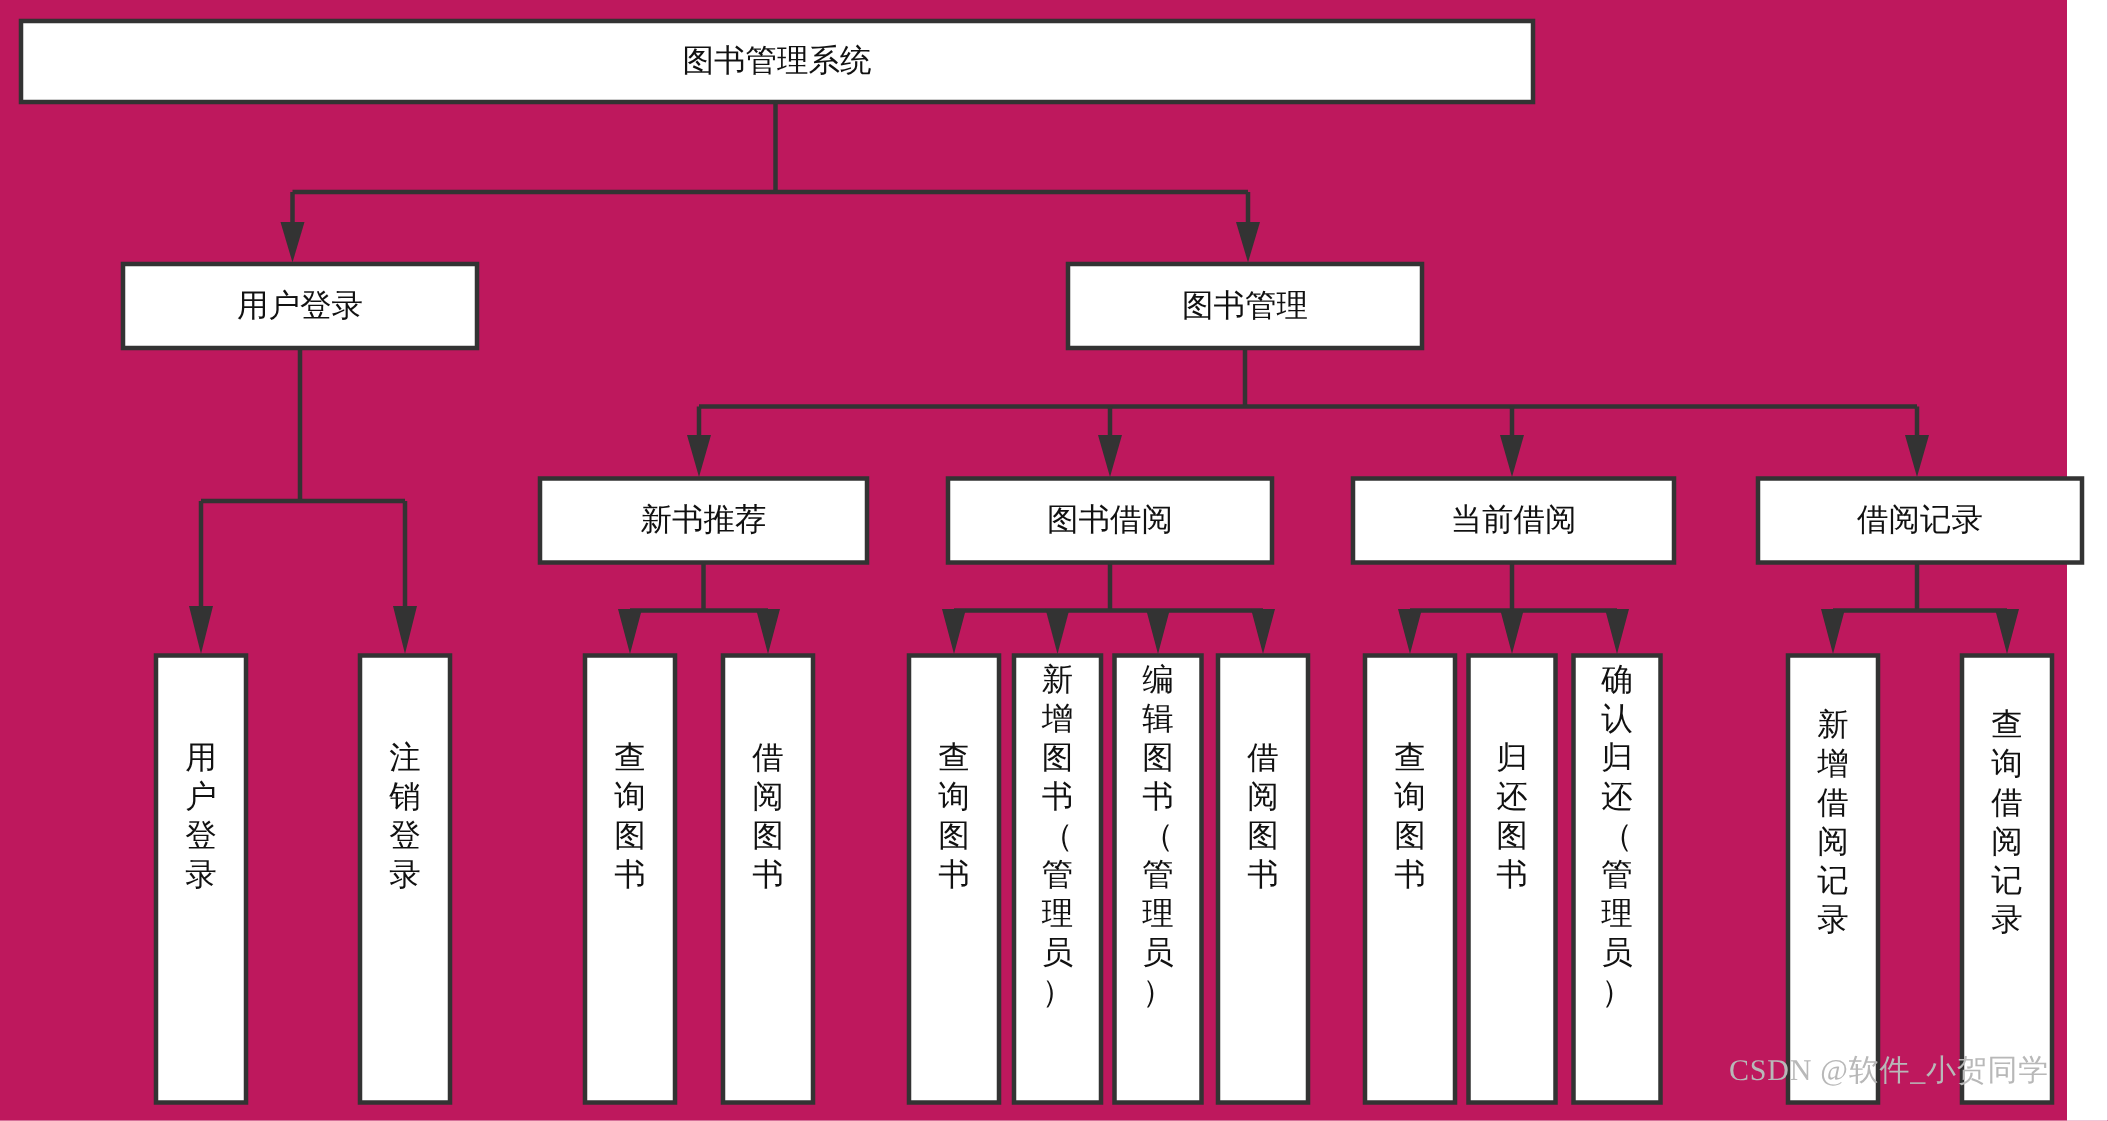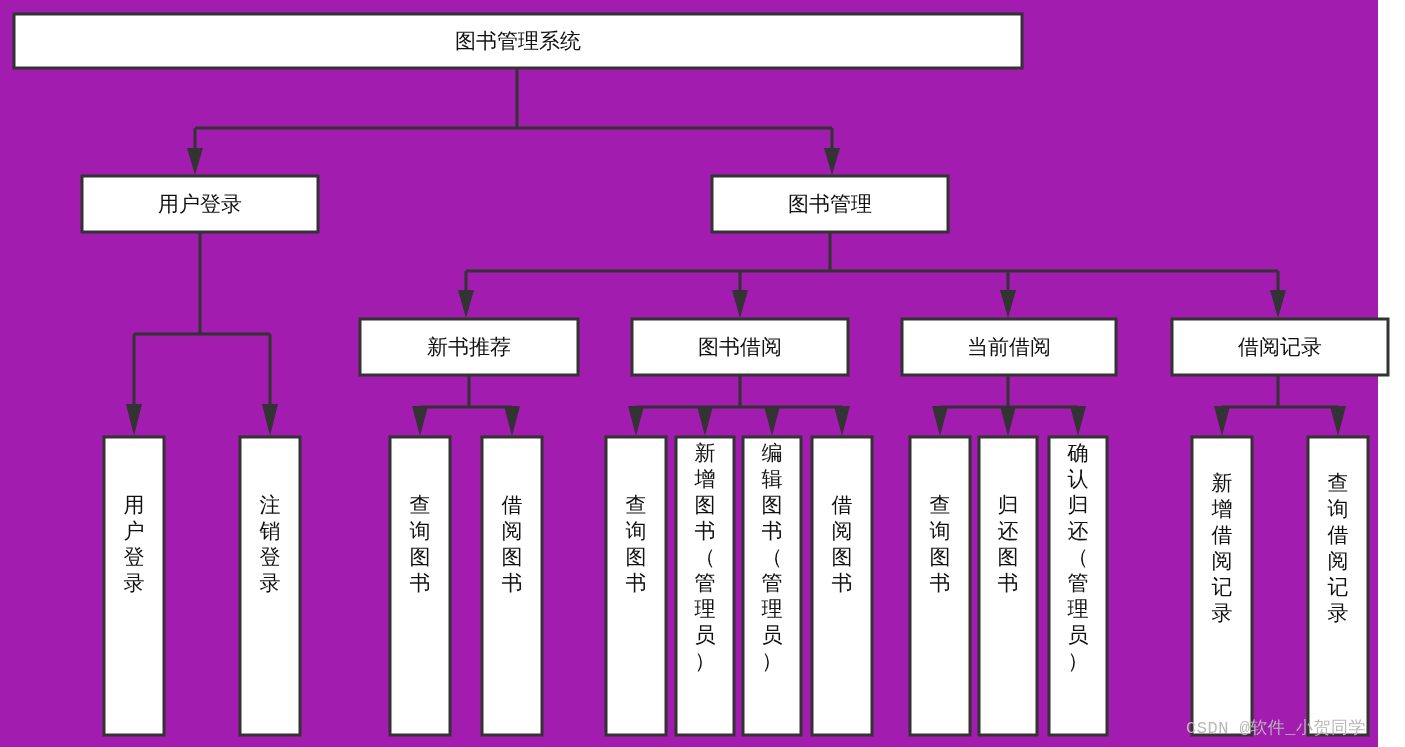--- a/index.html
+++ b/index.html
@@ -10,21 +10,21 @@
   body {
     width: 1405px;
     height: 747px;
     overflow: hidden;
     font-family: "Liberation Sans", "DejaVu Sans", sans-serif;
   }
   #diagram-root {
     position: relative;
     width: 1378px;
     height: 747px;
-    background: #a21caf;
+    background: #be185d;
     text-align: right;
   }
   svg#flow {
     position: absolute;
     left: 0;
     top: 0;
     width: 1405px;
     height: 747px;
     display: block;
   }
@@ -52,24 +52,24 @@
   }
   .node-label-v {
     fill: #111111;
     font-family: "Liberation Sans", "DejaVu Sans", sans-serif;
     font-size: 21px;
     text-anchor: middle;
   }
   .watermark {
     position: absolute;
     right: 12px;
-    bottom: 8px;
+    bottom: 20px;
     color: #b8b8b8;
-    font-size: 17px;
-    font-family: Liberation Mono, monospace;
+    font-size: 20px;
+    font-family: Liberation Serif, serif;
     white-space: nowrap;
     letter-spacing: 0.5px;
     pointer-events: none;
   }
 </style>
 </head>
 <body>
 
 <div id="diagram-root">
 

